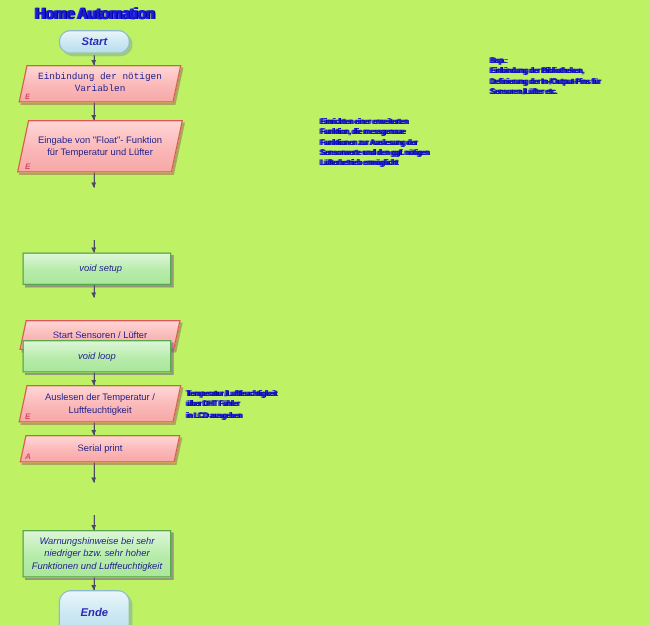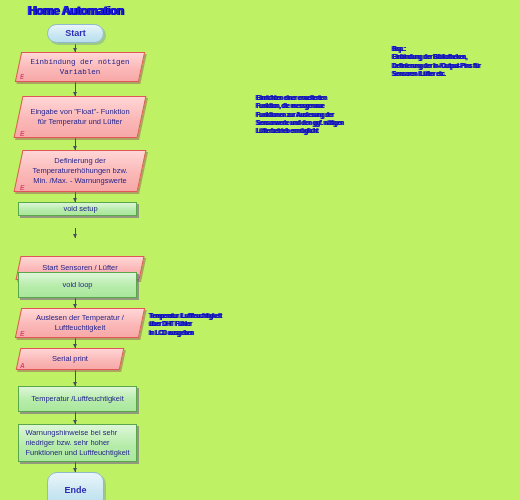--- a/index.html
+++ b/index.html
@@ -49,22 +49,23 @@
     border-top: 4px solid #4a4a66;
   }
 
   
   .node {
     position: absolute;
     box-sizing: border-box;
     display: flex;
     align-items: center;
     justify-content: center;
-    text-align: left;
+    text-align: center;
     line-height: 1.18;
+    font-style: italic;
   }
 
   
   .terminator {
     border-radius: 10px;
     background: linear-gradient(to bottom, #eaf6fb 0%, #cbe7f2 55%, #b9dfee 100%);
     border: 1px solid #8fb9cc;
     color: #2b2bb5;
     font-size: 9px;
     font-weight: bold;
@@ -162,59 +163,48 @@
   </div>
 
   <div class="io-wrap" style="left:18px; top:96px; width:124px; height:42px;">
     <div class="io"></div>
     <div class="io-text">Eingabe von "Float"-
 Funktion für Temperatur
 und Lüfter</div>
     <div class="io-tag">E</div>
   </div>
 
-  <div class="io-wrap" style="left:18px; top:150px; width:124px; height:42px;">
-    <div class="io"></div>
-    <div class="io-text">Definierung der
-Temperaturerhöhungen
-bzw. Min. /Max. -
-Warnungswerte</div>
-    <div class="io-tag">E</div>
-  </div>
-
-  <div class="node process" style="left:18px; top:202px; width:119px; height:14px;padding-left:12px;">
+
+  <div class="node process" style="left:18px; top:202px; width:119px; height:26px;padding-left:12px;">
     <span>void setup</span>
   </div>
 
   <div class="io-wrap" style="left:18px; top:256px; width:124px; height:24px;">
     <div class="io"></div>
     <div class="io-text">Start Sensoren / Lüfter</div>
     <div class="io-tag">E</div>
   </div>
 
   <div class="node process" style="left:18px; top:272px; width:119px; height:26px;">
     <span>void loop</span>
   </div>
 
   <div class="io-wrap" style="left:18px; top:308px; width:124px; height:30px;">
     <div class="io"></div>
     <div class="io-text">Auslesen der Temperatur /
 Luftfeuchtigkeit</div>
     <div class="io-tag">E</div>
   </div>
 
-  <div class="io-wrap" style="left:18px; top:348px; width:104px; height:22px;">
+  <div class="io-wrap" style="left:18px; top:348px; width:124px; height:22px;">
     <div class="io"></div>
     <div class="io-text">Serial print</div>
     <div class="io-tag">A</div>
   </div>
 
-  <div class="node process" style="left:18px; top:386px; width:119px; height:26px;">
-    <span>Temperatur /Luftfeuchtigkeit</span>
-  </div>
 
   <div class="node process" style="left:18px; top:424px; width:119px; height:38px;">
     <span style="white-space:pre-line;">Warnungshinweise bei sehr
 niedriger bzw. sehr hoher
 Funktionen und Luftfeuchtigkeit</span>
   </div>
 
   <div class="node terminator" style="left:47px; top:472px; width:57px; height:37px;">
     <span>Ende</span>
   </div>

